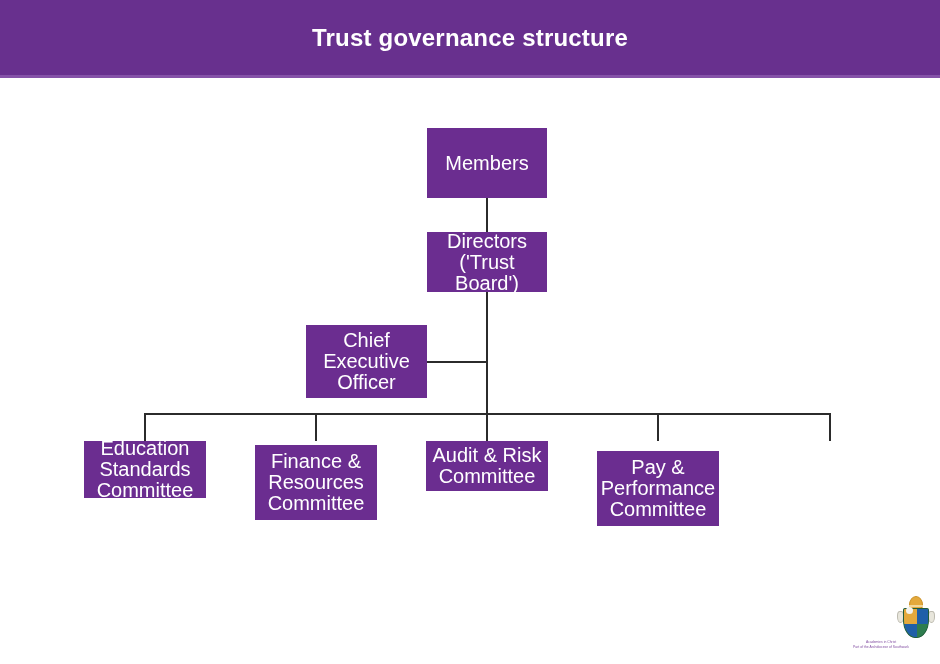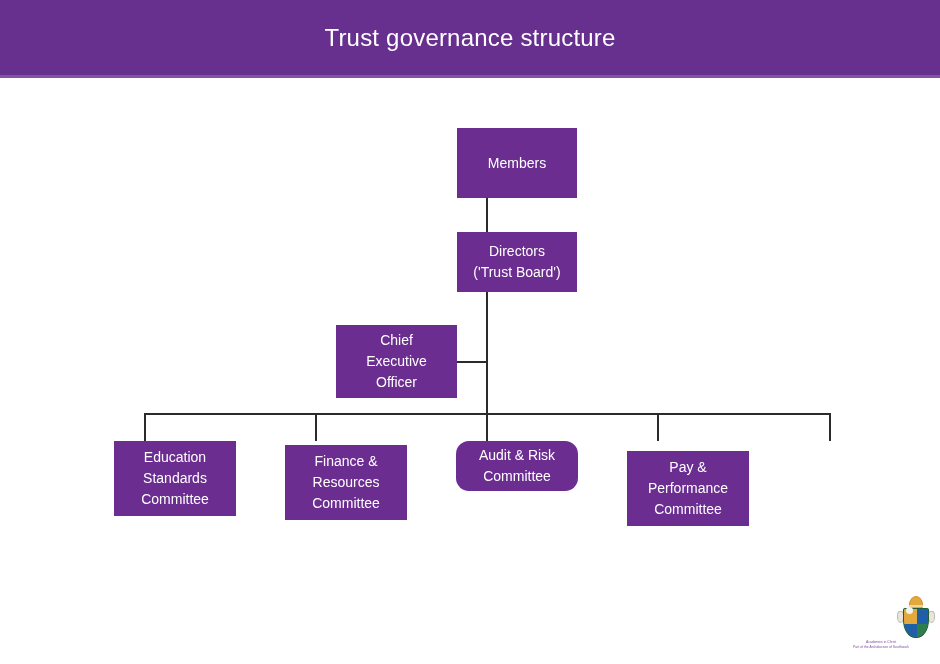--- a/index.html
+++ b/index.html
@@ -42,21 +42,21 @@
   .header-title {
     position: absolute;
     left: 0;
     top: 0;
     width: 940px;
     height: 75px;
     line-height: 75px;
     text-align: center;
     color: #ffffff;
     font-size: 24px;
-    font-weight: 400;
+    font-weight: 700;
     letter-spacing: 0.2px;
     white-space: nowrap;
   }
 
   
   .chart {
     position: absolute;
     left: 0;
     top: 75px;
     width: 940px;
@@ -66,26 +66,25 @@
   
   .node {
     position: absolute;
     background: #6B2D90;
     box-sizing: border-box;
     display: flex;
     align-items: center;
     justify-content: center;
     text-align: center;
     color: #ffffff;
-    font-size: 14px;
+    font-size: 20px;
     line-height: 21px;
     font-weight: 400;
     padding: 4px 4px;
     z-index: 3;
-    margin-left: 30px;
   }
   .node .node-label {
     display: block;
     white-space: pre-line;
   }
 
   
   .line {
     position: absolute;
     background: #2b2b2b;
@@ -261,33 +260,33 @@
       <span class="node-label">Directors
 ('Trust Board')</span>
     </div>
 
     <div class="node" style="left:306px; top:250px; width:121px; height:73px;align-items:center;">
       <span class="node-label">Chief
 Executive
 Officer</span>
     </div>
 
-    <div class="node" style="left:84px; top:366px; width:122px; height:75px;">
+    <div class="node" style="left:84px; top:366px; width:122px; height:57px;">
       <span class="node-label">Education
 Standards
 Committee</span>
     </div>
 
     <div class="node" style="left:255px; top:370px; width:122px; height:75px;">
       <span class="node-label">Finance &amp;
 Resources
 Committee</span>
     </div>
 
-    <div class="node" style="left:426px; top:366px; width:122px; height:50px;border-radius:13px;">
+    <div class="node" style="left:426px; top:366px; width:122px; height:50px;">
       <span class="node-label">Audit &amp; Risk
 Committee</span>
     </div>
 
     <div class="node" style="left:597px; top:376px; width:122px; height:75px;">
       <span class="node-label">Pay &amp;
 Performance
 Committee</span>
     </div>
 

